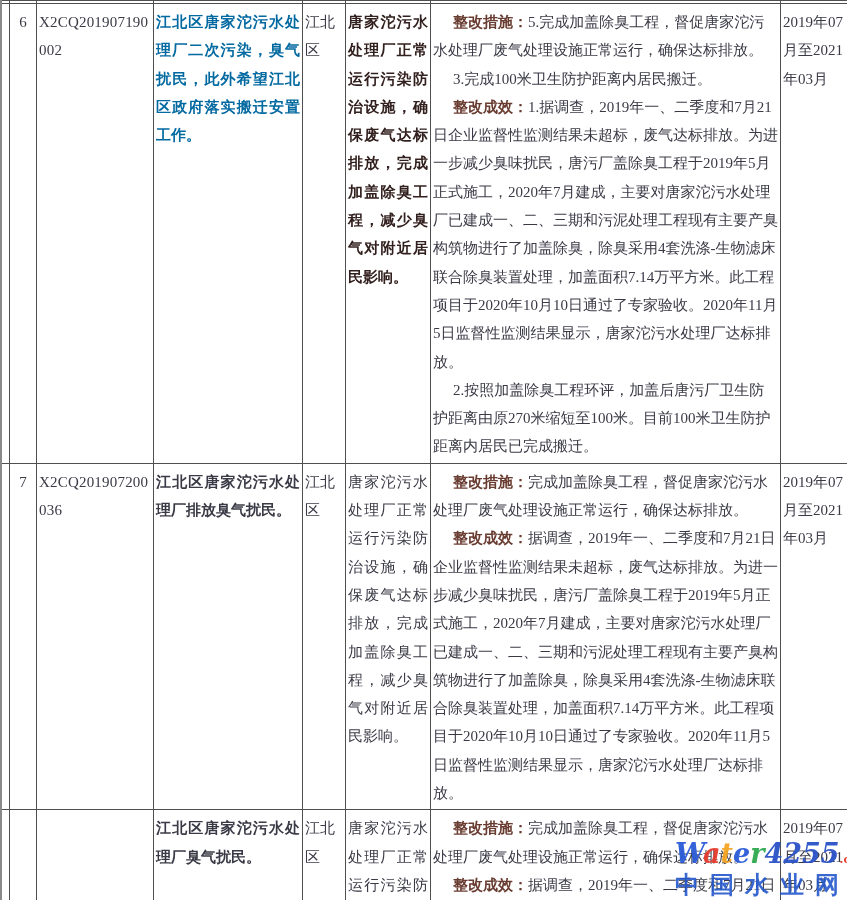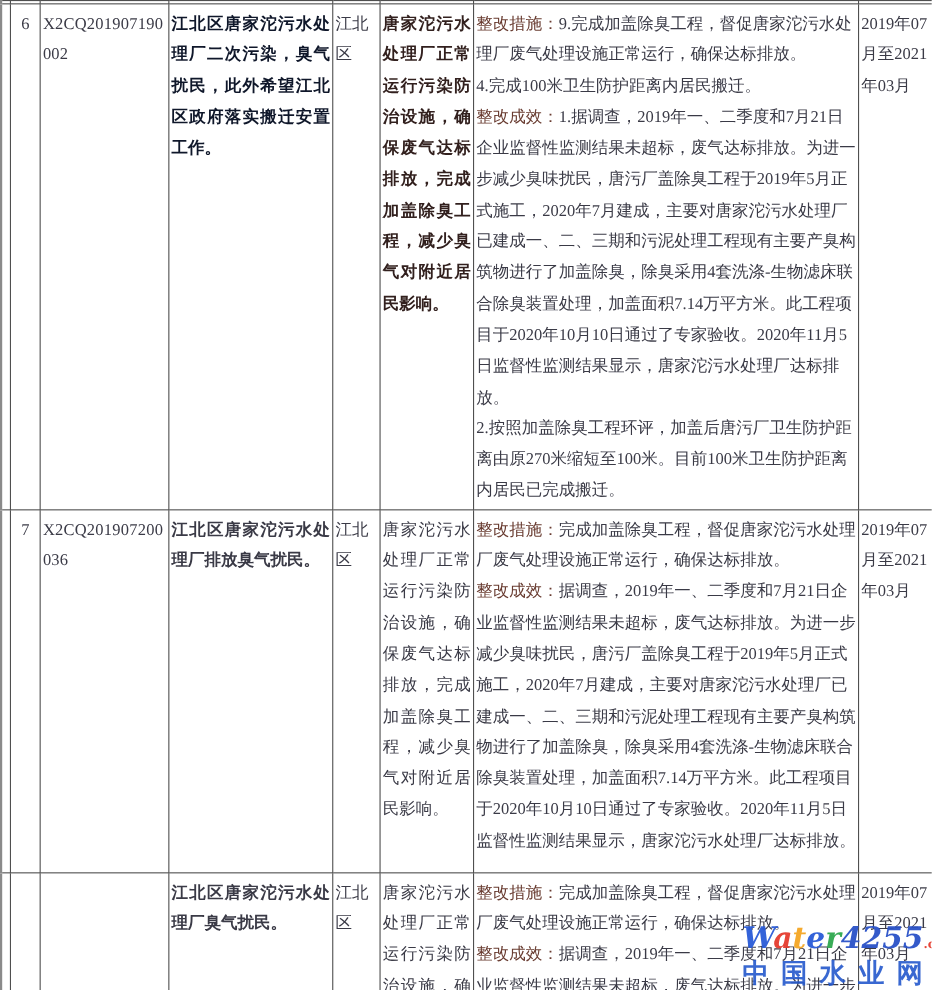--- a/index.html
+++ b/index.html
@@ -27,24 +27,24 @@
   table.doc td.c-blank{border-left:2px solid #8a8a8a;padding:0;}
   tr.sliver td{padding:0;height:2px;line-height:2px;font-size:1px;}
   td.c-blank{width:7px;}
   td.c-num{width:26px;text-align:center;vertical-align:middle;font-size:15px;color:#2e2e38;}
   td.c-id{width:116px;vertical-align:middle;font-size:14.5px;color:#2e2e38;padding-left:3px;letter-spacing:0.2px;}
   td.c-complaint{width:148px;font-size:13px;text-align:justify;text-justify:inter-ideograph;color:#31313b;padding-left:2px;padding-right:1px;font-weight:bold;}
   td.c-district{width:42px;font-size:13px;color:#31313b;text-align:left;padding-left:2px;}
   td.c-measures{width:84px;font-size:13px;text-align:justify;text-justify:inter-ideograph;color:#31313b;padding-left:1px;padding-right:1px;}
   td.c-rect{width:349px;font-size:15px;padding-left:2px;padding-right:1px;}
   td.c-date{width:73px;font-size:13.5px;color:#333340;padding-left:1px;padding-right:0;}
-  tr.em td.c-complaint{font-weight:bold;color:#0f172a;}
+  tr.em td.c-complaint{font-weight:bold;color:#0369a1;}
   tr.em td.c-measures{font-weight:bold;color:#32201e;}
   .para{margin:0;}
-  .rlabel{font-weight:normal;color:#693c31;}
+  .rlabel{font-weight:bold;color:#693c31;margin-left:20px;}
   
   .watermark{
     position:absolute;right:2px;top:840px;width:170px;text-align:right;
     pointer-events:none;line-height:1;
   }
   .wm-line1{
     font-style:italic;font-weight:bold;font-size:27px;
     font-family:"DejaVu Serif","Liberation Serif",serif;
     white-space:nowrap;opacity:0.95;
   }
@@ -71,22 +71,22 @@
         <td class="c-date"></td>
       </tr>
       <tr class="em" style="height: 450px;">
         <td class="c-blank"></td>
         <td class="c-num">6</td>
         <td class="c-id">X2CQ201907190002</td>
         <td class="c-complaint">江北区唐家沱污水处理厂二次污染，臭气扰民，此外希望江北区政府落实搬迁安置工作。</td>
         <td class="c-district">江北区</td>
         <td class="c-measures">唐家沱污水处理厂正常运行污染防治设施，确保废气达标排放，完成加盖除臭工程，减少臭气对附近居民影响。</td>
         <td class="c-rect">
-          <div class="para"><span class="rlabel">整改措施：</span><span>9.完成加盖除臭工程，督促唐家沱污水处理厂废气处理设施正常运行，确保达标排放。</span></div>
-          <div class="para"><span class="rlabel"></span><span>4.完成100米卫生防护距离内居民搬迁。</span></div>
+          <div class="para"><span class="rlabel">整改措施：</span><span>5.完成加盖除臭工程，督促唐家沱污水处理厂废气处理设施正常运行，确保达标排放。</span></div>
+          <div class="para"><span class="rlabel"></span><span>3.完成100米卫生防护距离内居民搬迁。</span></div>
           <div class="para"><span class="rlabel">整改成效：</span><span>1.据调查，2019年一、二季度和7月21日企业监督性监测结果未超标，废气达标排放。为进一步减少臭味扰民，唐污厂盖除臭工程于2019年5月正式施工，2020年7月建成，主要对唐家沱污水处理厂已建成一、二、三期和污泥处理工程现有主要产臭构筑物进行了加盖除臭，除臭采用4套洗涤-生物滤床联合除臭装置处理，加盖面积7.14万平方米。此工程项目于2020年10月10日通过了专家验收。2020年11月5日监督性监测结果显示，唐家沱污水处理厂达标排放。</span></div>
           <div class="para"><span class="rlabel"></span><span>2.按照加盖除臭工程环评，加盖后唐污厂卫生防护距离由原270米缩短至100米。目前100米卫生防护距离内居民已完成搬迁。</span></div>
         </td>
         <td class="c-date">2019年07月至2021年03月</td>
       </tr>
       <tr style="height: 330px;">
         <td class="c-blank"></td>
         <td class="c-num">7</td>
         <td class="c-id">X2CQ201907200036</td>
         <td class="c-complaint">江北区唐家沱污水处理厂排放臭气扰民。</td>

